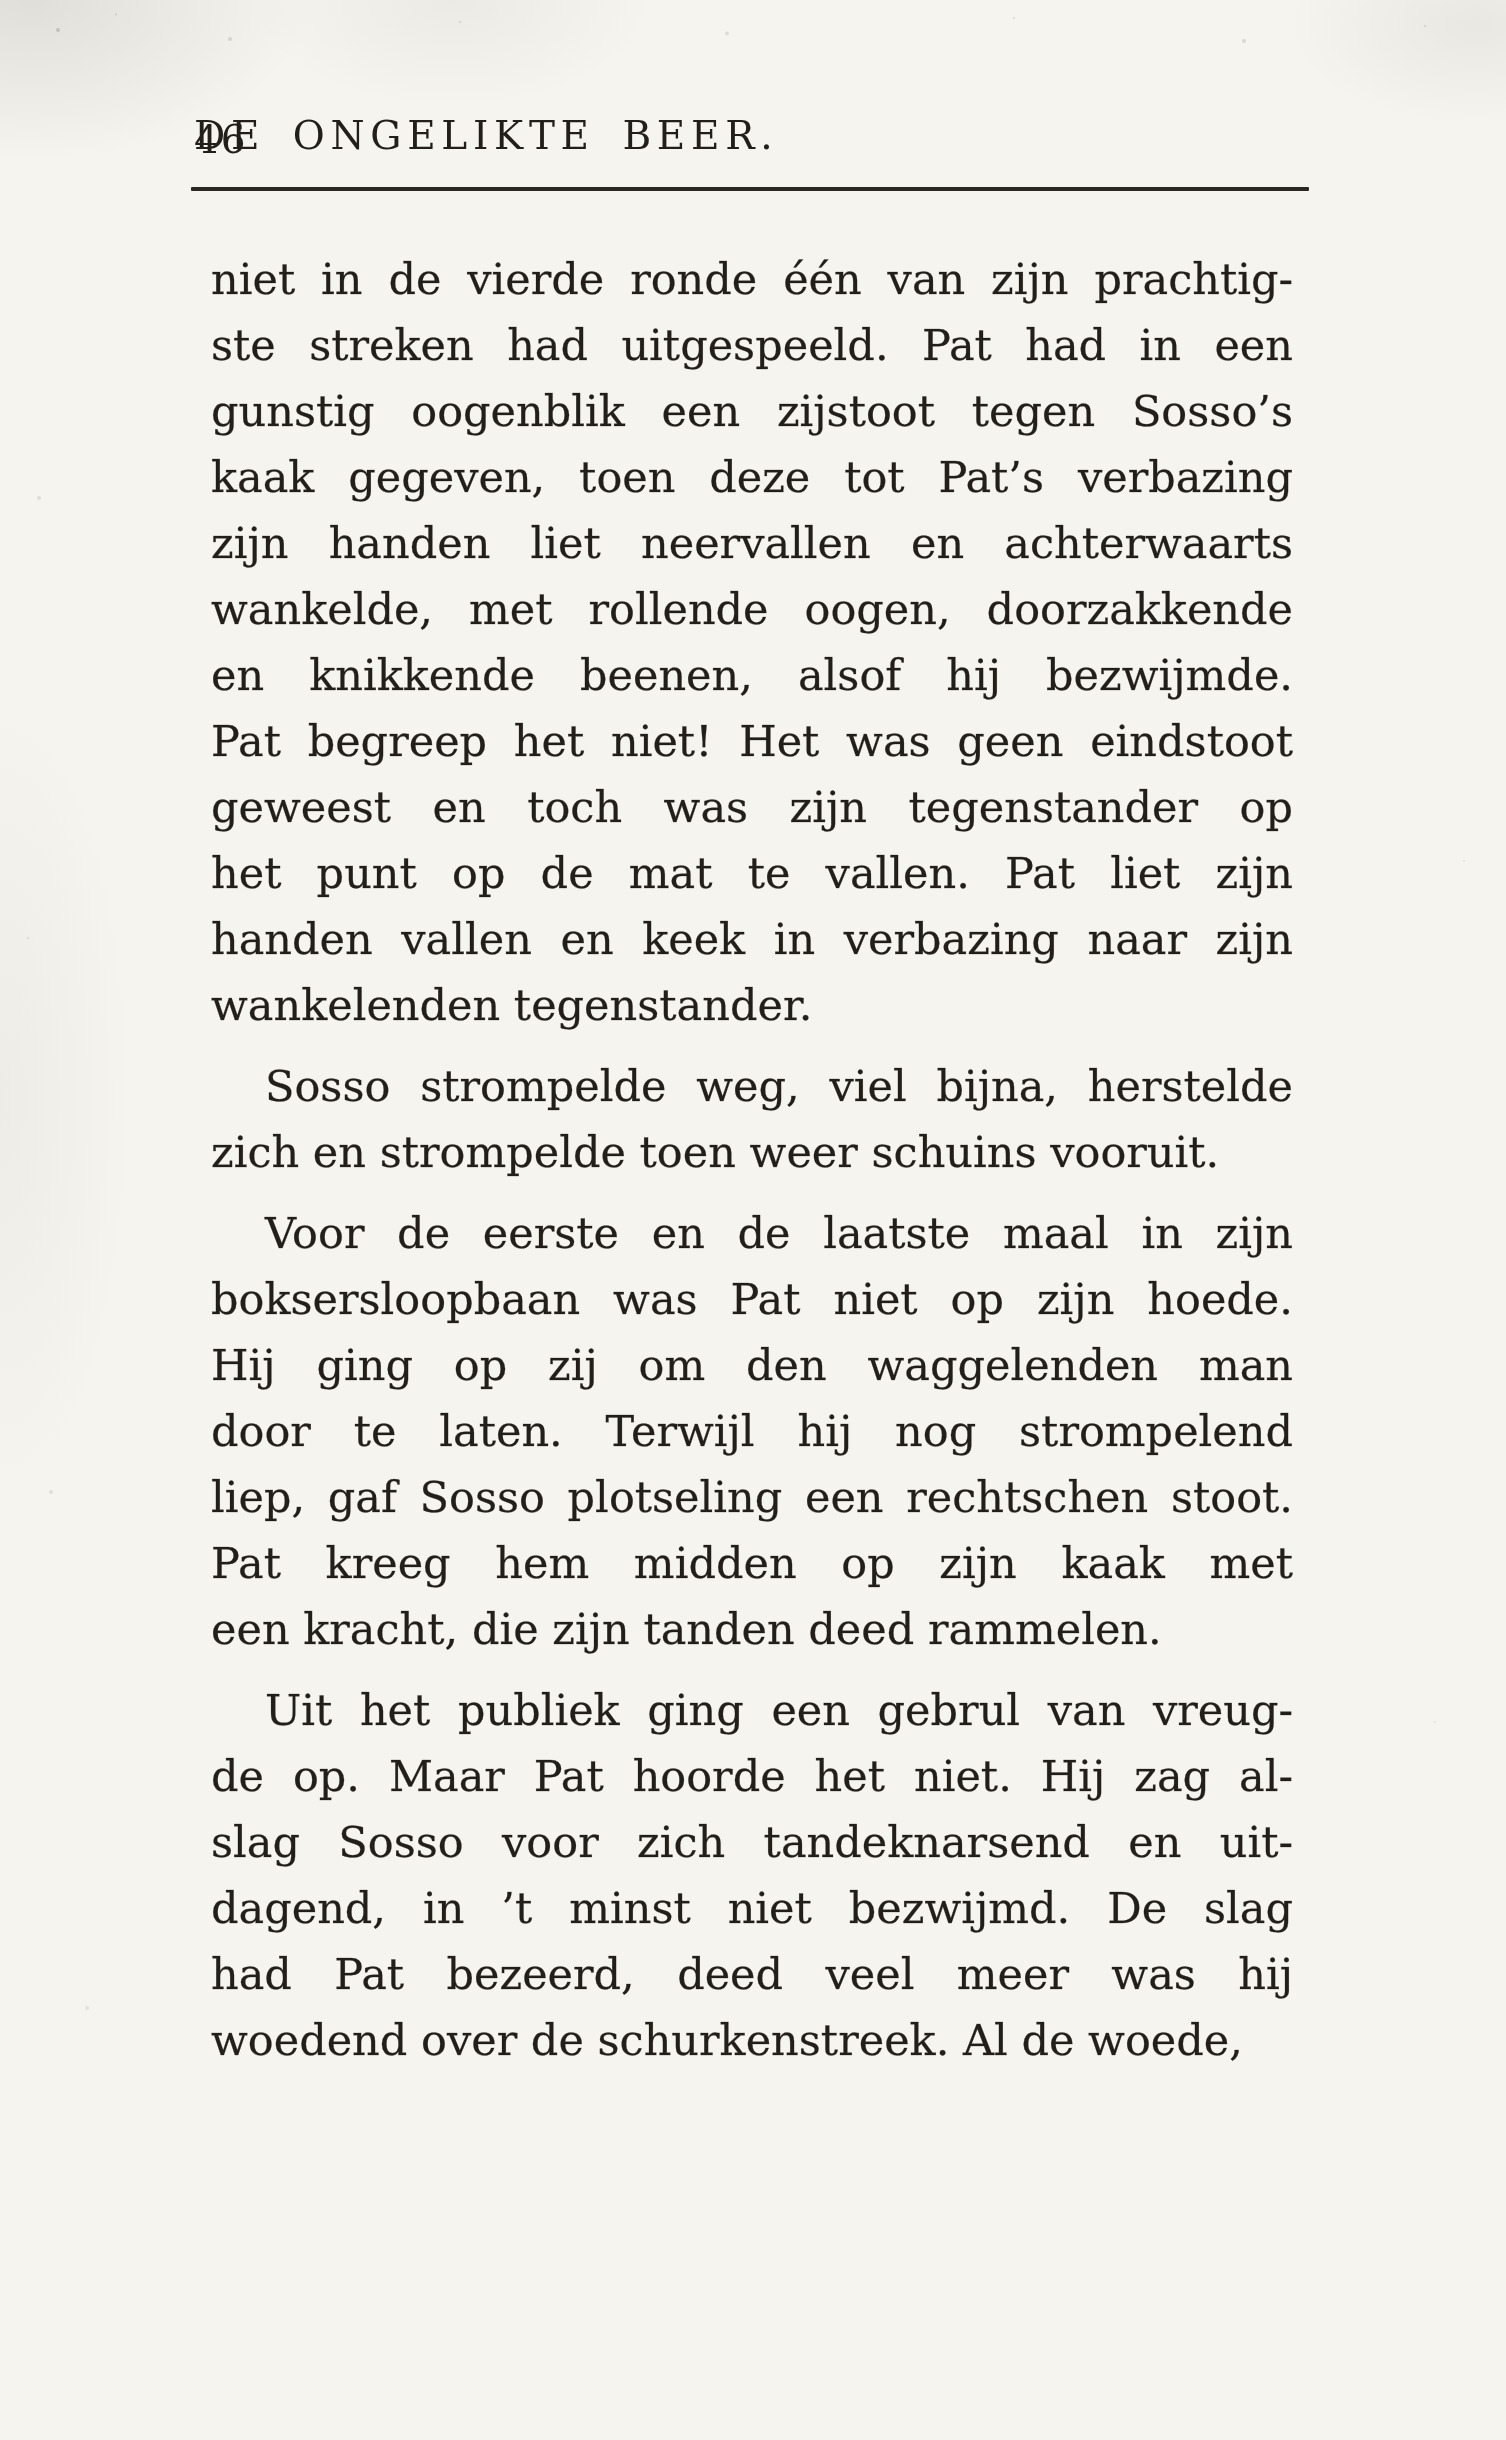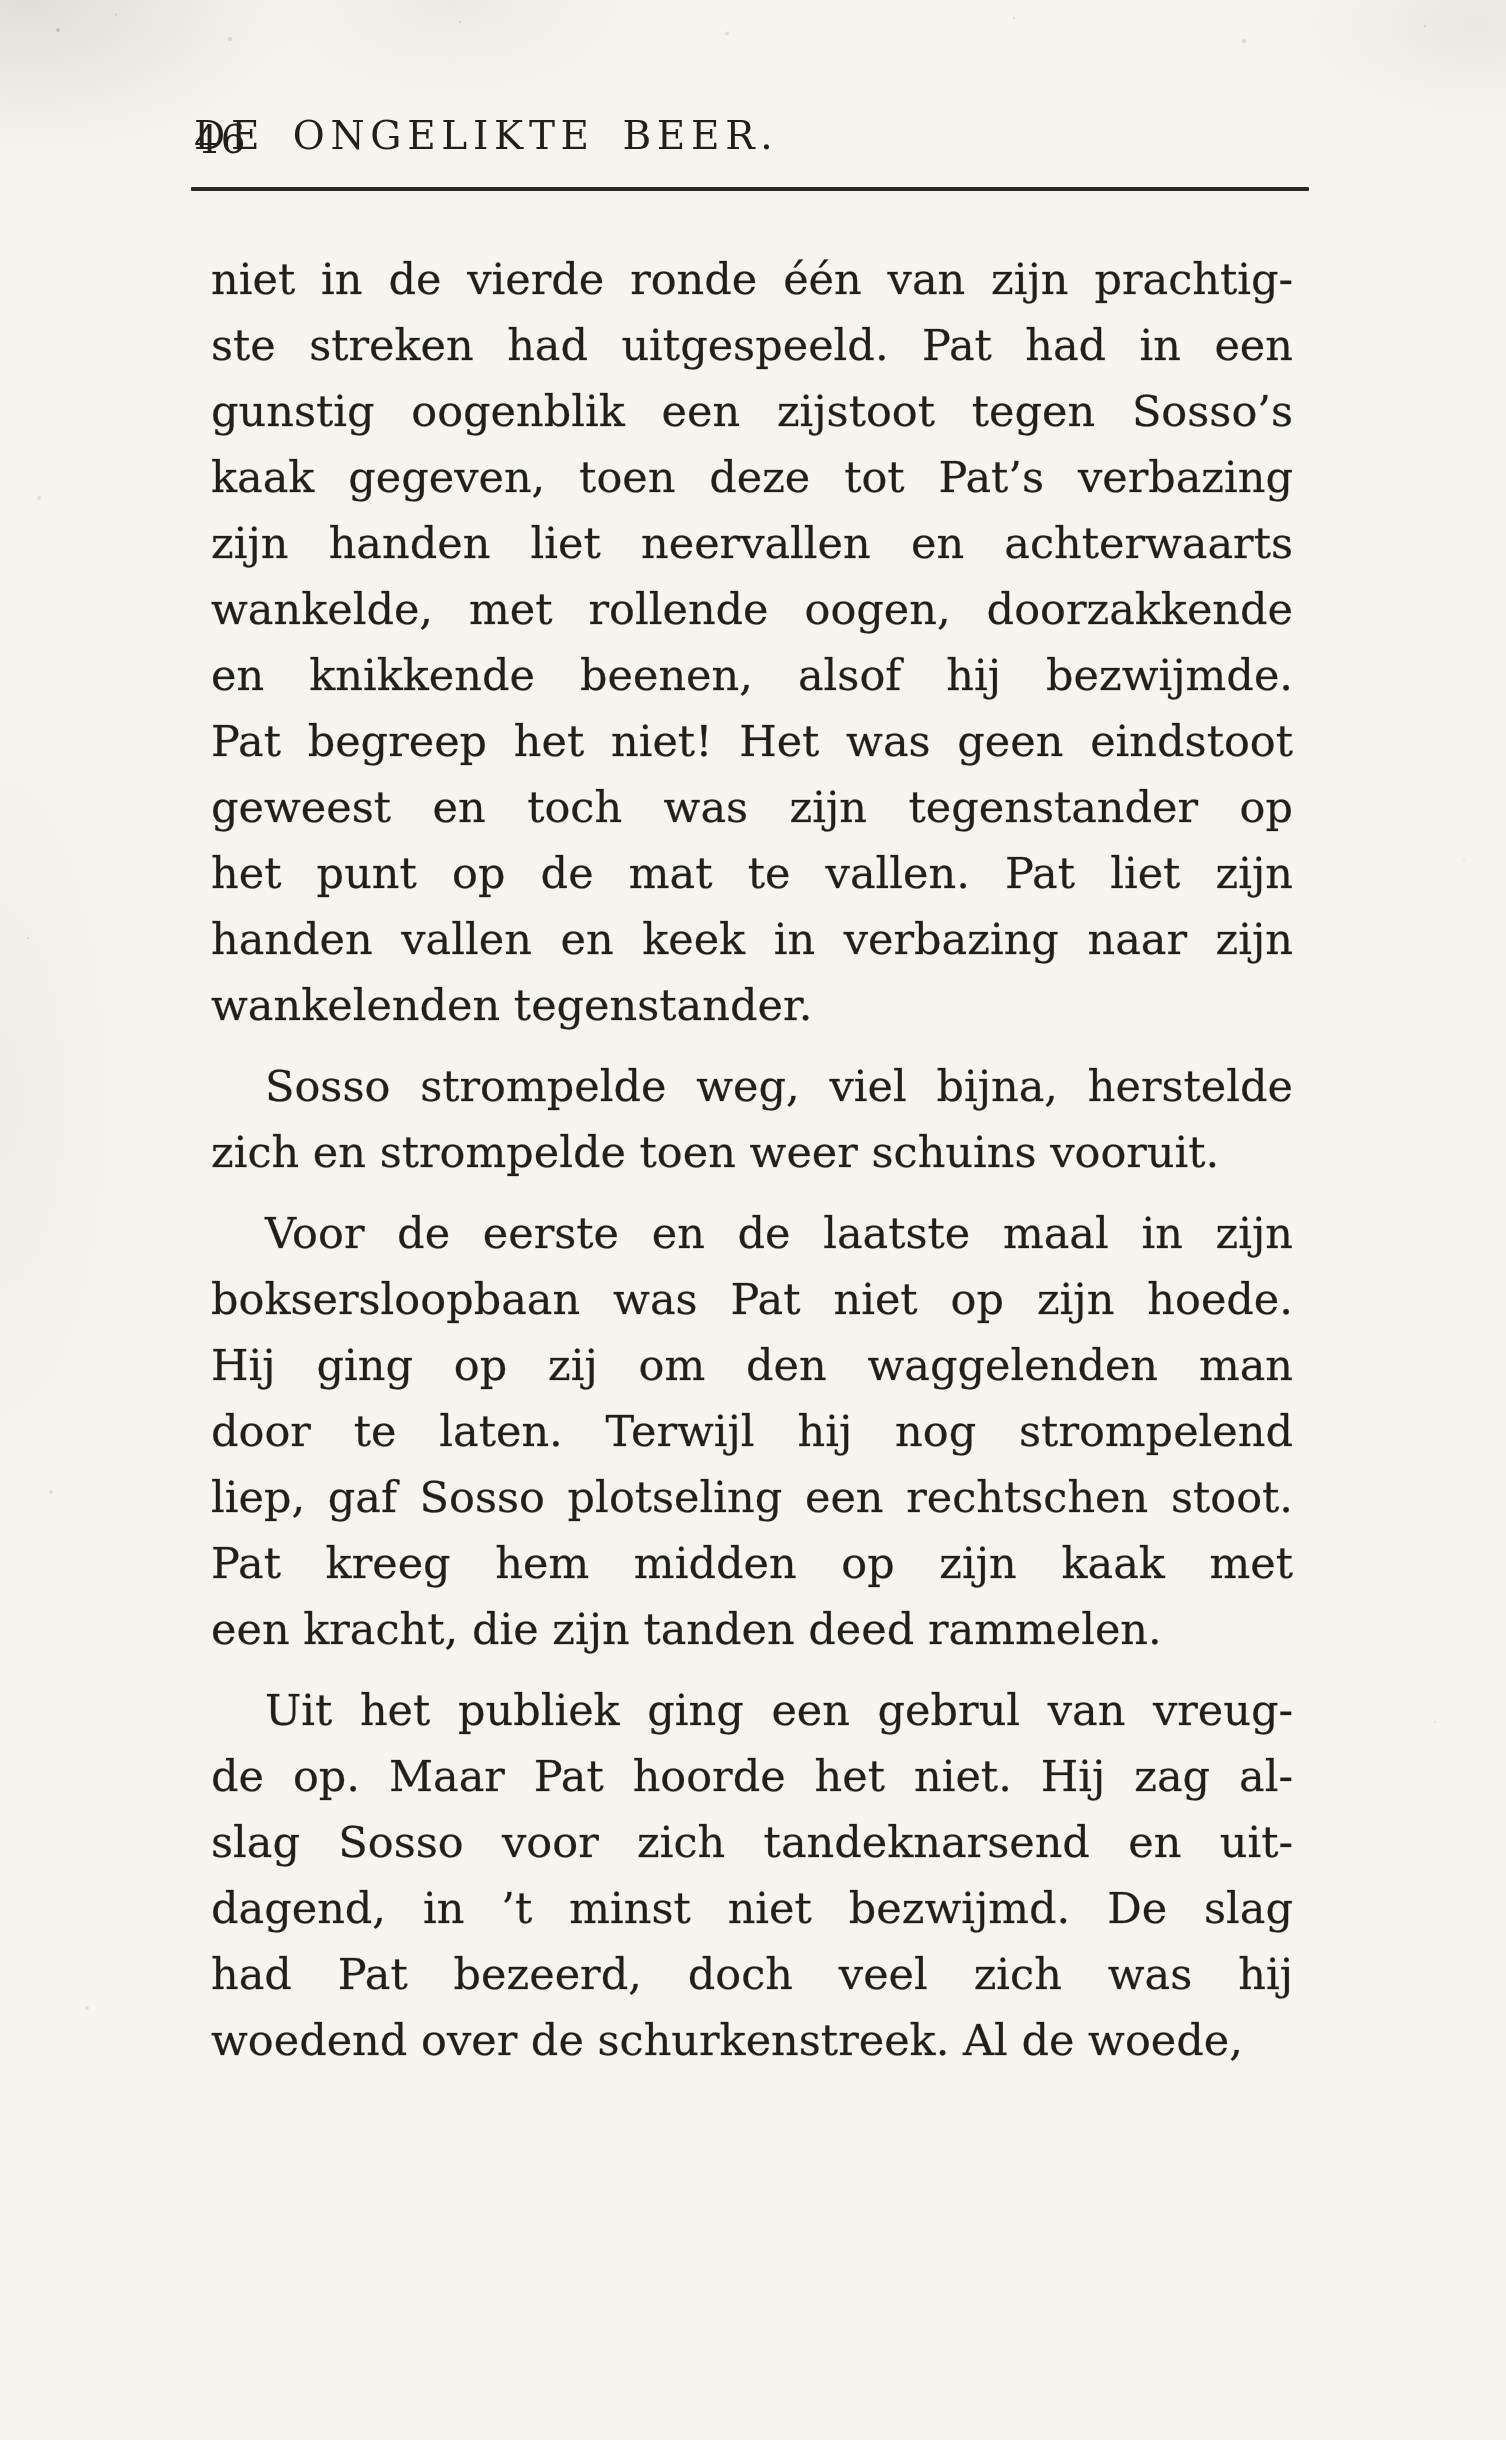--- a/index.html
+++ b/index.html
@@ -120,18 +120,18 @@
         <div class="line">door te laten. Terwijl hij nog strompelend</div>
         <div class="line">liep, gaf Sosso plotseling een rechtschen stoot.</div>
         <div class="line">Pat kreeg hem midden op zijn kaak met</div>
         <div class="line last">een kracht, die zijn tanden deed rammelen.</div>
       </div>
       <div class="paragraph">
         <div class="line indent">Uit het publiek ging een gebrul van vreug-</div>
         <div class="line">de op. Maar Pat hoorde het niet. Hij zag al-</div>
         <div class="line">slag Sosso voor zich tandeknarsend en uit-</div>
         <div class="line">dagend, in ’t minst niet bezwijmd. De slag</div>
-        <div class="line">had Pat bezeerd, doch veel zich was hij</div>
+        <div class="line">had Pat bezeerd, deed veel meer was hij</div>
         <div class="line last">woedend over de schurkenstreek. Al de woede,</div>
       </div>
     </main>
 </div>
 
 
 </body></html>

